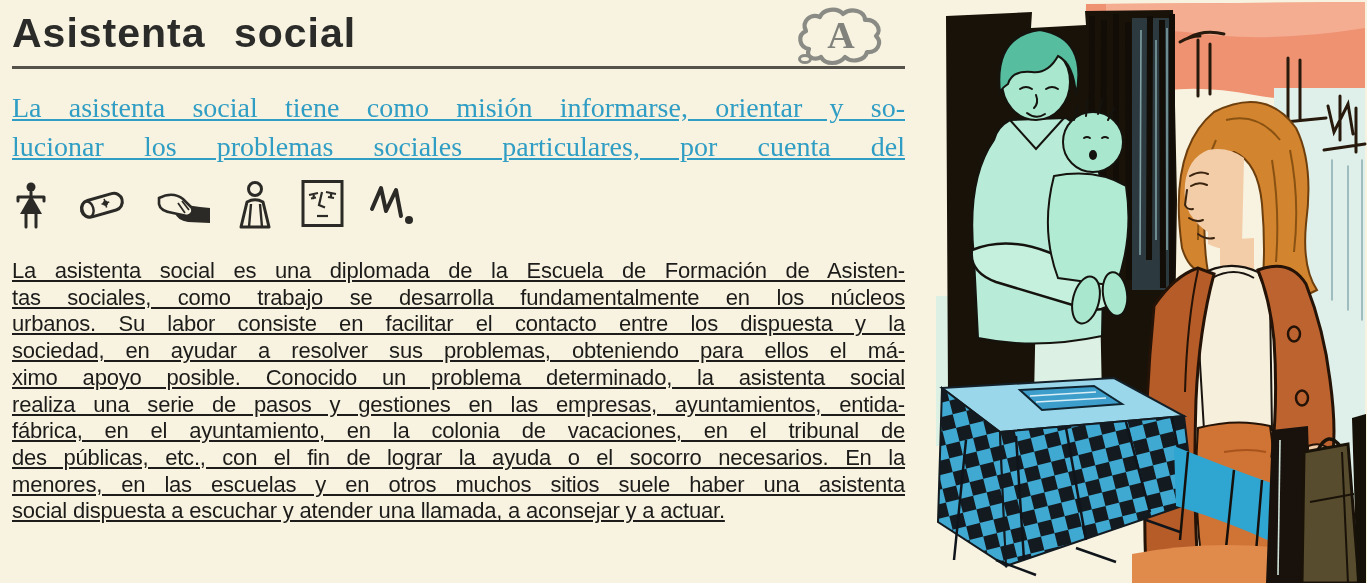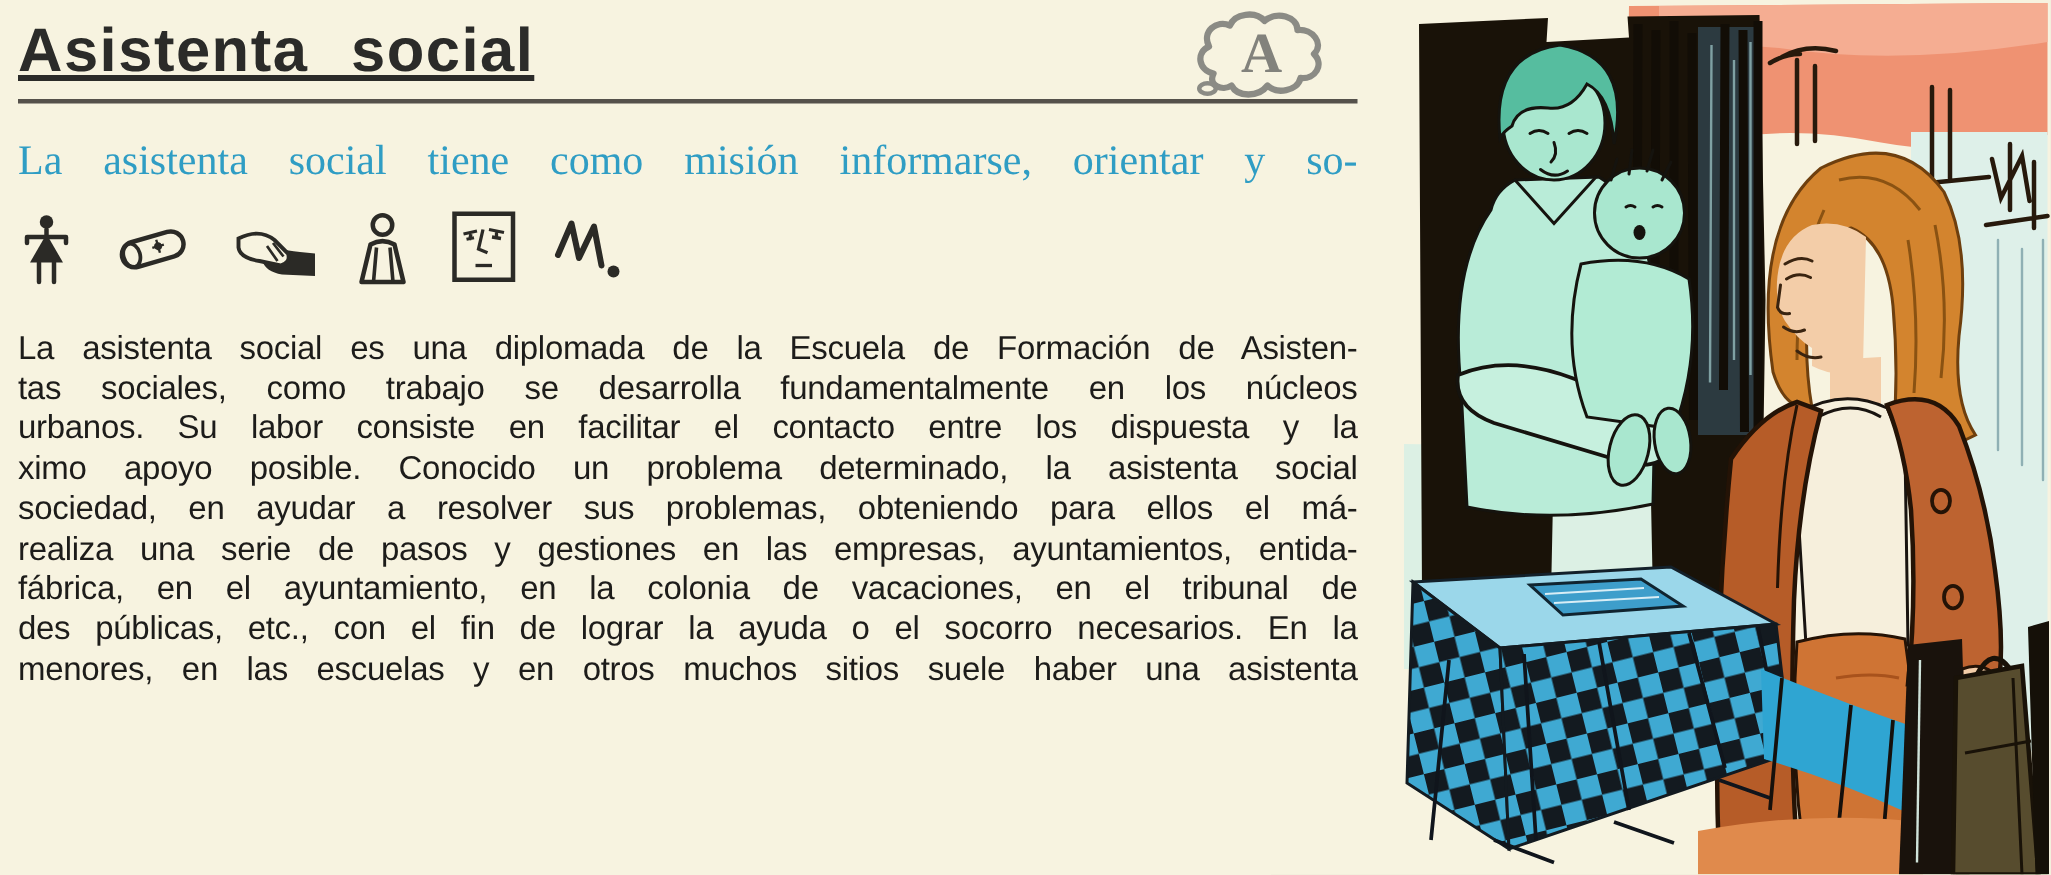--- a/index.html
+++ b/index.html
@@ -5,44 +5,45 @@
   :root{
     --page-bg:#f7f3e0; --ink:#1d1c1a; --title-color:#2b2b29;
     --rule-color:#55514b; --intro-blue:#2f9dc4; --badge-gray:#8b8b85;
   }
   *{margin:0;padding:0;box-sizing:border-box;}
   body{background:#e8e4d2;}
   .page{position:relative;width:1367px;height:583px;background:var(--page-bg);
         font-family:"Liberation Sans",sans-serif;overflow:hidden;}
   .text-col{position:absolute;left:12px;top:6px;width:893px;}
   .title{font-size:41px;font-weight:bold;color:var(--title-color);
-         letter-spacing:1px;word-spacing:16px;margin:4px 0 9px 0;text-decoration:underline;}
+         letter-spacing:1px;word-spacing:16px;margin:4px 0 9px 0;}
   .rule{height:3px;background:var(--rule-color);}
   .intro{margin-top:19px;color:var(--intro-blue);
          font-family:"Liberation Serif",serif;font-size:28px;line-height:39px;}
-  .line{text-align:justify;text-align-last:justify;white-space:normal;}
+  .line{text-align:justify;text-align-last:justify;white-space:normal;text-decoration:underline;}
   .line.last{text-align-last:left;}
   .icons-row{margin-top:13px;display:flex;align-items:flex-end;gap:22px;height:50px;}
   .icons-row svg{display:block;}
   .pict{stroke:#2b2a26;}
   .body-text{margin-top:29px;color:var(--ink);font-size:22px;line-height:26.7px;letter-spacing:-0.2px;}
   .badge{position:absolute;left:792px;top:4px;width:96px;height:64px;}
   .illustration{position:absolute;left:936px;top:0;width:431px;height:583px;}
 </style>
 </head>
 <body>
 
 <div class="page">
 
   <div class="text-col">
     <h1 class="title">Asistenta social</h1>
     <div class="rule"></div>
 
     <div class="intro">
       <div class="line">La asistenta social tiene como misión informarse, orientar y so-</div>
+      <div class="line">lucionar los problemas sociales particulares, por cuenta del</div>
     </div>
 
     <div class="icons-row">
       <span>
         <svg width="38" height="48" viewBox="0 0 38 48">
           <g class="pict" fill="none" stroke-width="3" stroke-linecap="round">
             <circle cx="19" cy="6" r="4.5" fill="#2b2a26" stroke="none"></circle>
             <path d="M19,11 L19,22"></path>
             <path d="M6,16 L32,16 M6,16 L6,20 M32,16 L32,20"></path>
             <path d="M19,14 L8,33 L30,33 Z" fill="#2b2a26" stroke="none"></path>
@@ -94,26 +95,27 @@
           <path d="M4,26 L13,5 L18,28 L28,7 L33,33" fill="none" stroke="#2b2a26" stroke-width="4" stroke-linejoin="round" stroke-linecap="round"></path>
           <circle cx="41" cy="37" r="4" fill="#2b2a26"></circle>
         </svg>
       </span>
     </div>
 
     <div class="body-text">
       <div class="line">La asistenta social es una diplomada de la Escuela de Formación de Asisten-</div>
       <div class="line">tas sociales, como trabajo se desarrolla fundamentalmente en los núcleos</div>
       <div class="line">urbanos. Su labor consiste en facilitar el contacto entre los dispuesta y la</div>
+      <div class="line">sociedad, en ayudar a resolver sus problemas, obteniendo para ellos el má-</div>
       <div class="line">ximo apoyo posible. Conocido un problema determinado, la asistenta social</div>
-      <div class="line">sociedad, en ayudar a resolver sus problemas, obteniendo para ellos el má-</div>
       <div class="line">realiza una serie de pasos y gestiones en las empresas, ayuntamientos, entida-</div>
       <div class="line">fábrica, en el ayuntamiento, en la colonia de vacaciones, en el tribunal de</div>
       <div class="line">des públicas, etc., con el fin de lograr la ayuda o el socorro necesarios. En la</div>
       <div class="line">menores, en las escuelas y en otros muchos sitios suele haber una asistenta</div>
+      <div class="line last">social dispuesta a escuchar y atender una llamada, a aconsejar y a actuar.</div>
     </div>
   </div>
 
   <div class="badge">
     <svg width="96" height="64" viewBox="0 0 96 64">
       <ellipse cx="13" cy="55" rx="5.5" ry="3.5" fill="none" stroke="#8b8b85" stroke-width="3"></ellipse>
       <path d="M17,45 C7,43 5,31 14,27 C9,17 19,9 28,13 C31,5 45,3 51,10
                C59,3 73,7 73,16 C83,15 91,25 84,32 C91,39 85,49 75,48
                C73,57 59,59 53,53 C47,61 33,61 29,53 C23,57 13,53 17,45 Z" fill="none" stroke="#8b8b85" stroke-width="4.2" stroke-linejoin="round"></path>
       <text x="49" y="44" text-anchor="middle" font-family="Liberation Serif, serif" font-size="38" font-weight="bold" fill="#82827c">A</text>

